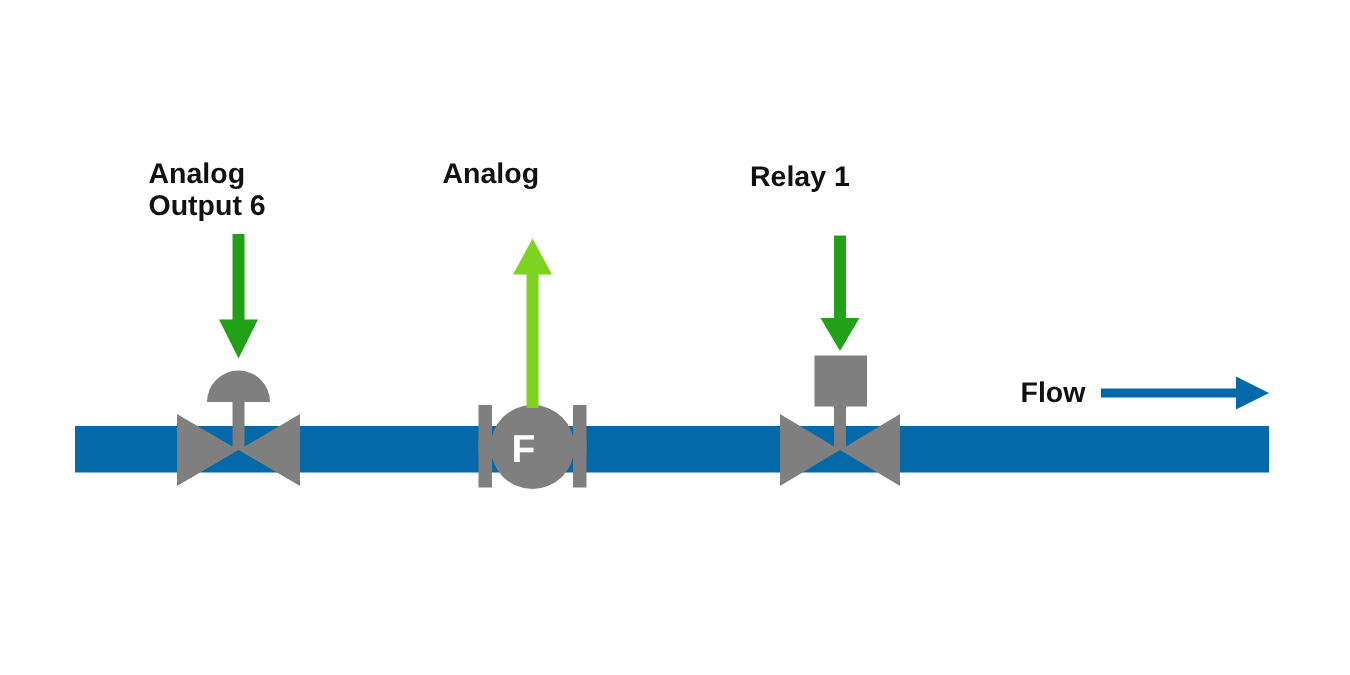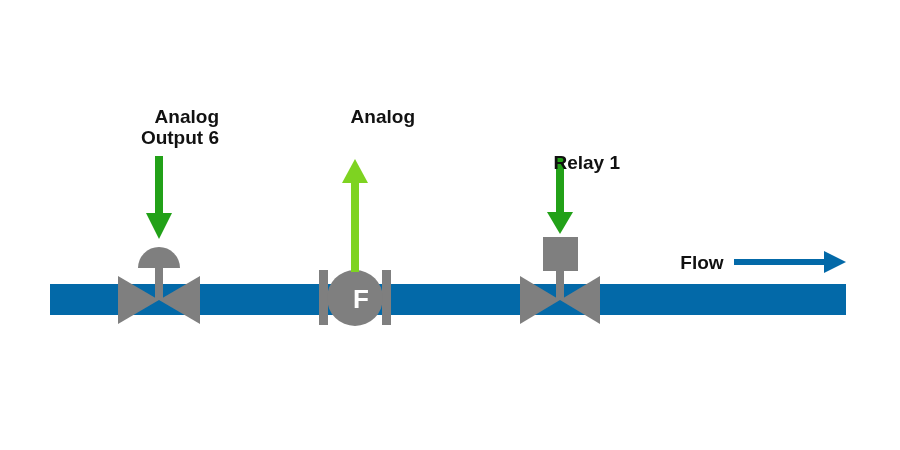--- a/index.html
+++ b/index.html
@@ -4,21 +4,21 @@
   <style>
     html, body { margin: 0; padding: 0; background: #ffffff; }
     body { width: 900px; height: 450px; position: relative; overflow: hidden; }
     .label {
       position: absolute;
       font-family: "Liberation Sans", sans-serif;
       font-weight: bold;
       font-size: 19px;
       line-height: 21px;
       color: #111111;
-      text-align: right;
+      text-align: left;
       white-space: nowrap;
     }
     svg { position: absolute; left: 0; top: 0; }
   </style>
 </head>
 <body>
 
 <svg width="900" height="450" viewBox="0 0 900 450">
 
   <rect x="50" y="284" width="796" height="31" fill="#0369a8"></rect>
@@ -66,17 +66,17 @@
 
 <div class="label" style="left:99px; top:106px; width:120px;">
   <div>Analog</div>
   <div>Output 6</div>
 </div>
 
 <div class="label" style="left:295px; top:106px; width:120px;">
   <div>Analog</div>
 </div>
 
-<div class="label" style="left:500px; top:108px; width:120px;margin-top:44px;">
+<div class="label" style="left:500px; top:108px; width:120px;">
   <div>Relay 1</div>
 </div>
 
 <div class="label" style="left:672px; top:252px; width:60px; text-align:center;">Flow</div>
 
 </body></html>

